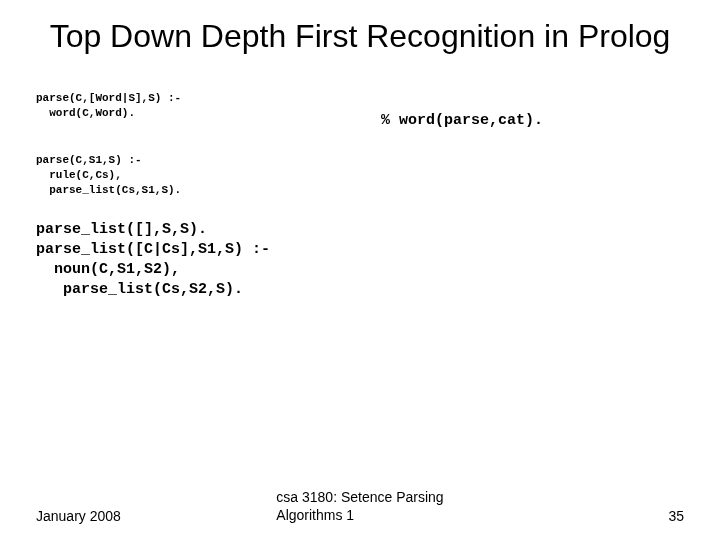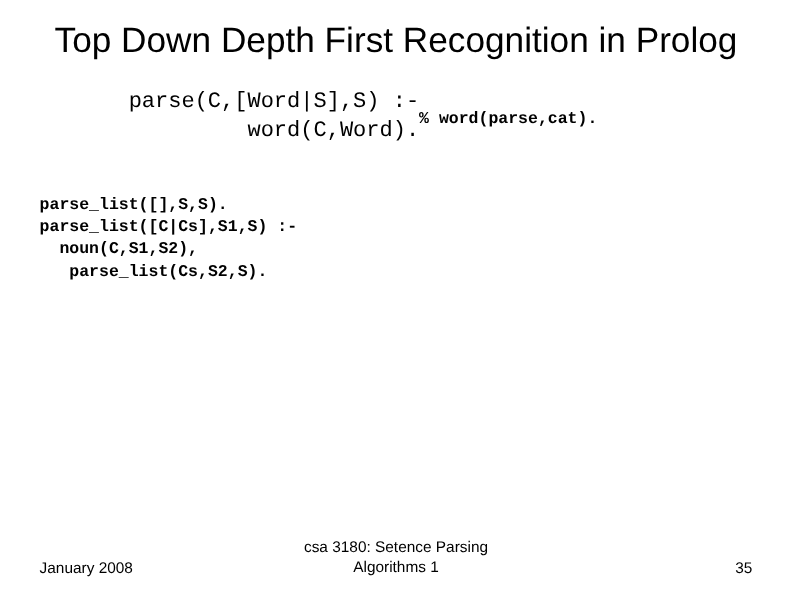--- a/index.html
+++ b/index.html
@@ -17,38 +17,37 @@
       height: 100%;
       padding: 18px 36px 0 36px;
       display: flex;
       flex-direction: column;
     }
     .title {
       font-size: 32px;
       font-weight: normal;
       text-align: center;
       line-height: 1.15;
-      margin-bottom: 24px;
+      margin-bottom: 36px;
     }
     .content {
       flex: 1;
     }
     .code-row {
       display: flex;
       align-items: flex-start;
       margin-bottom: 22px;
     }
     .code-left {
       font-family: "Courier New", Courier, monospace;
-      font-size: 20px;
-      font-weight: normal;
+      font-size: 11px;
+      font-weight: bold;
       white-space: pre;
       line-height: 1.35;
       width: 345px;
-      text-align: right;
     }
     .code-right {
       font-family: "Courier New", Courier, monospace;
       font-size: 15px;
       font-weight: bold;
       white-space: pre;
       line-height: 1.35;
       padding-top: 20px;
     }
     .code-row.second .code-right { padding-top: 20px; }
@@ -68,21 +67,21 @@
       display: flex;
       justify-content: space-between;
       align-items: flex-end;
       font-size: 14px;
       color: #000000;
     }
     .footer .center {
       position: absolute;
       left: 50%;
       transform: translateX(-50%);
-      text-align: center;
+      text-align: left;
       line-height: 1.25;
       bottom: 0;
     }
     .footer .left { }
     .footer .right { }
     .footer-wrap { position: relative; height: 40px; }
   </style>
 </head>
 <body>
 
@@ -91,20 +90,23 @@
 
   <div class="content">
 
     <div class="code-row">
       <div class="code-left">parse(C,[Word|S],S) :-
   word(C,Word).</div>
       <div class="code-right">% word(parse,cat).</div>
     </div>
 
     <div class="code-row second">
+      <div class="code-left">parse(C,S1,S) :-
+  rule(C,Cs),
+  parse_list(Cs,S1,S).</div>
     </div>
 
     <div class="code-single">parse_list([],S,S).
 parse_list([C|Cs],S1,S) :-
   noun(C,S1,S2),
    parse_list(Cs,S2,S).</div>
 
   </div>
 
   <div class="footer">

